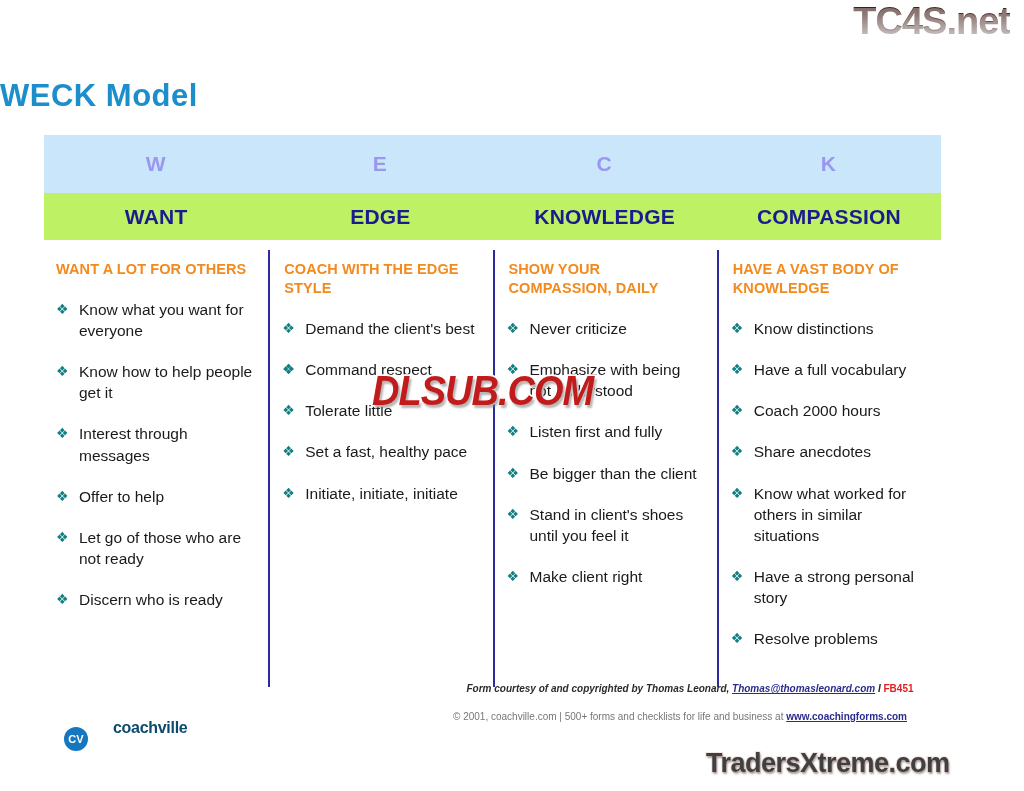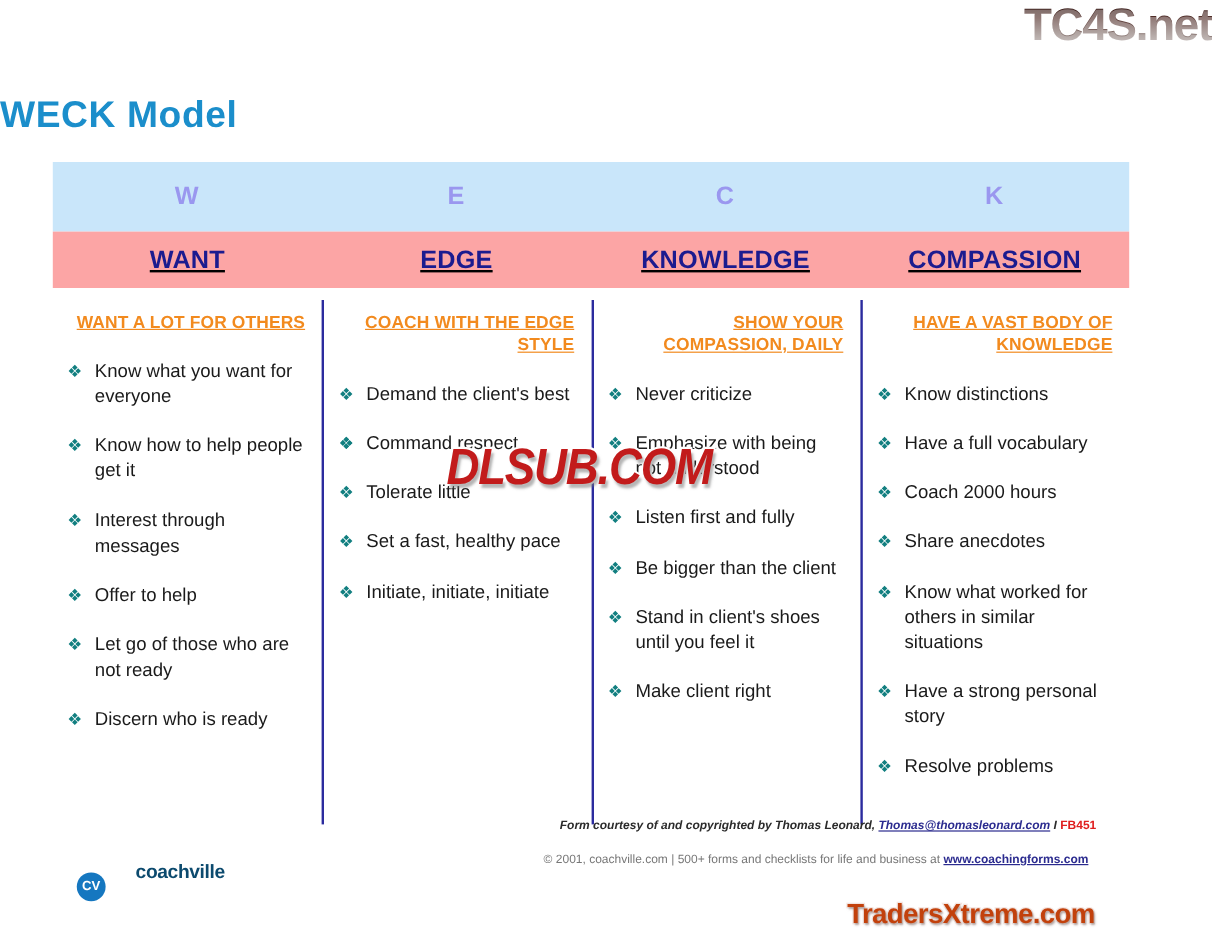--- a/index.html
+++ b/index.html
@@ -54,23 +54,22 @@
     width: 897px;
   }
   .band {
     display: flex;
   }
   .band-letters {
     background: #c9e6fa;
     height: 58px;
   }
   .band-words {
-    background: #fca5a5;
+    background: #bef264;
     height: 47px;
-    text-decoration: underline;
   }
   .band .cell {
     flex: 0 0 25%;
     display: flex;
     align-items: center;
     justify-content: center;
     box-sizing: border-box;
   }
   .letter {
     font-size: 21px;
@@ -94,28 +93,27 @@
     flex: 0 0 25%;
     box-sizing: border-box;
     padding: 0 12px 0 10px;
     position: relative;
     min-height: 437px;
   }
   .col + .col {
     border-left: 2px solid #2b2b9e;
   }
   .col-heading {
-    text-align: right;
+    text-align: left;
     font-size: 14.5px;
     font-weight: bold;
     color: #f28a1e;
     line-height: 1.32;
     padding: 10px 2px 0 2px;
     letter-spacing: 0.1px;
-    text-decoration: underline;
   }
   .col-2 .col-heading, .col-3 .col-heading, .col-4 .col-heading {
     padding-left: 4px;
   }
   ul.items {
     list-style: none;
     margin: 20px 0 0 0;
     padding: 0;
   }
   ul.items li {
@@ -217,24 +215,24 @@
     -webkit-text-stroke: 3px #ffffff;
     paint-order: stroke fill;
     text-shadow: 2px 3px 2px rgba(120,120,120,0.55);
     transform: scaleY(1.12);
     white-space: nowrap;
   }
   .wm-bottom {
     position: absolute;
     left: 706px;
     top: 748px;
-    font-size: 23px;
+    font-size: 27px;
     font-weight: bold;
     letter-spacing: -0.5px;
-    color: #c2410c;
+    color: #404040;
     -webkit-text-stroke: 2px #f4e6e2;
     paint-order: stroke fill;
     text-shadow: 1px 2px 2px rgba(140,120,115,0.7);
     white-space: nowrap;
   }
 </style>
 </head>
 <body>
 
 <div class="tc4s-logo">TC4S.net</div>

